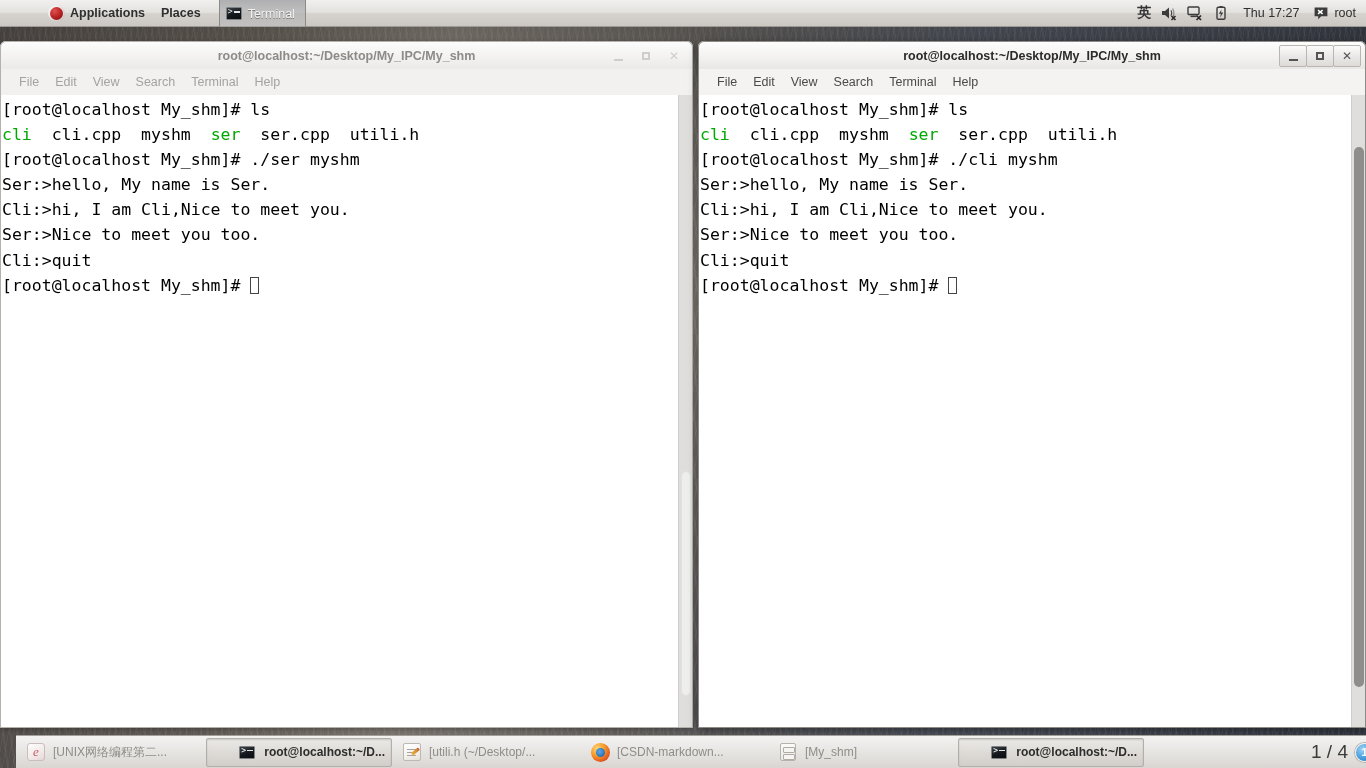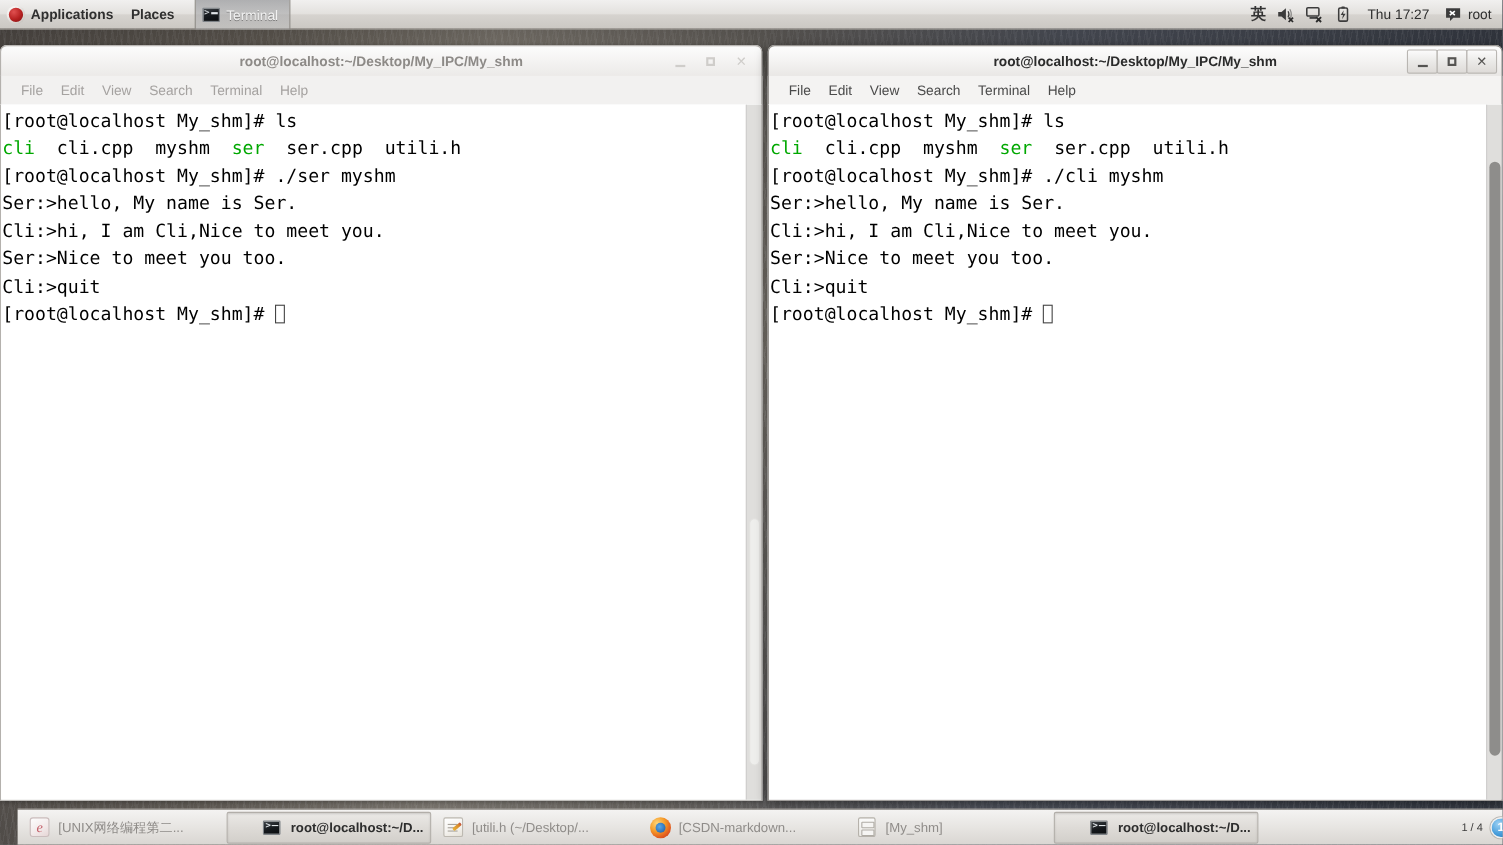--- a/index.html
+++ b/index.html
@@ -42,20 +42,21 @@
     position: absolute;
     left: 0; top: 0;
     width: 1366px; height: 27px;
     background: linear-gradient(180deg,#f1f0ef 0%,#e3e1de 48%,#d6d3cf 52%,#cbc8c3 100%);
     border-bottom: 1px solid #9d9a95;
     display: flex;
     align-items: stretch;
     font-size: 12.5px;
     color: #3a3a3a;
     z-index: 50;
+    padding-left: 42px;
   }
   .panel-btn {
     display: flex;
     align-items: center;
     gap: 5px;
     padding: 0 8px;
     height: 26px;
     white-space: nowrap;
     font-size: 12.5px;
     color: #2f2f2f;
@@ -324,21 +325,21 @@
   }
   .tb-icon { width: 22px; height: 20px; flex: none; display: flex; align-items: center; justify-content: center; }
 
   #workspace-area {
     display: flex;
     align-items: center;
     gap: 7px;
     padding: 0 6px 0 8px;
     flex: none;
   }
-  #ws-label { font-size: 10px; color: #3a3a3a; }
+  #ws-label { font-size: 19px; color: #3a3a3a; }
   #notify-badge {
     width: 19px; height: 19px;
     border-radius: 50%;
     background: radial-gradient(circle at 38% 30%, #9fd2f4 0%, #4a9fdc 55%, #2176b8 100%);
     border: 1px solid #f0f0f0;
     color: #ffffff;
     font-size: 11px;
     font-weight: bold;
     display: flex; align-items: center; justify-content: center;
     box-shadow: 0 0 0 1px #b9b6b1;

